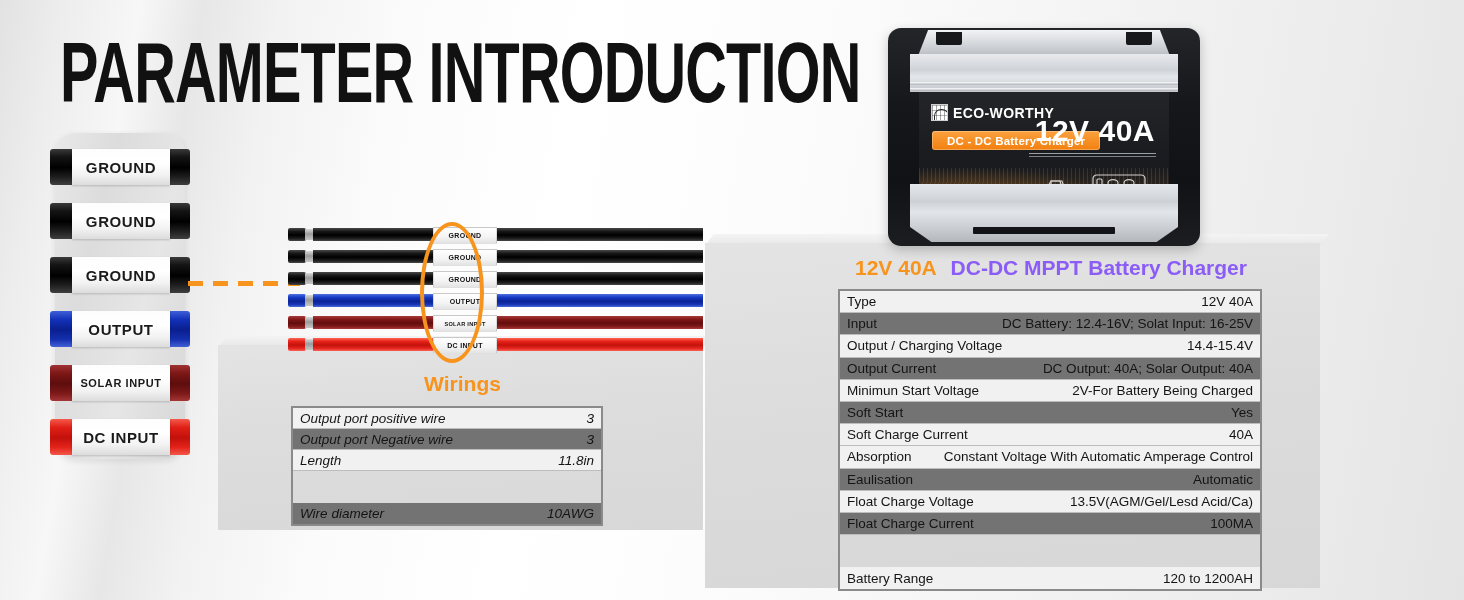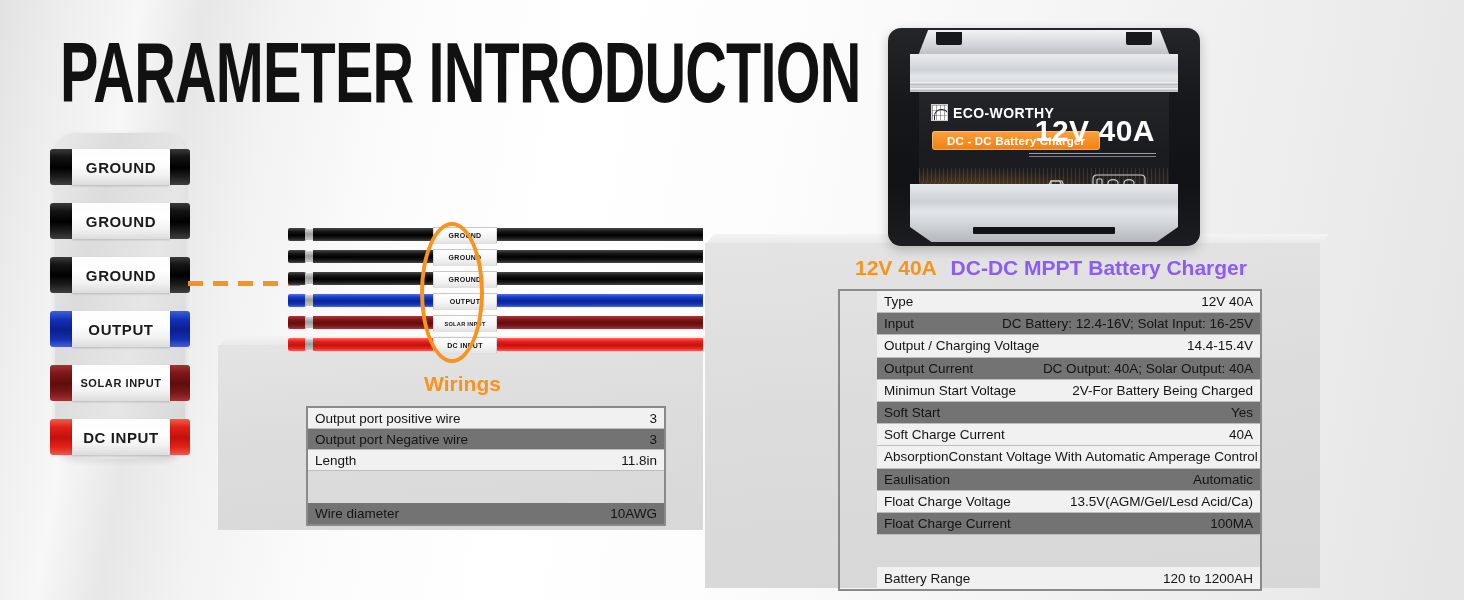--- a/index.html
+++ b/index.html
@@ -103,27 +103,27 @@
   #wire-oval{
     left:420px; top:222px; width:56px; height:133px;
     border:4px solid #f7941e; border-radius:50%;
   }
 
   
   #wirings-title{
     left:305px; top:372px; width:315px; text-align:center;
     color:#f7941e; font-size:21px; font-weight:bold;
   }
-  #wirings-table{left:306px; top:406px; width:360px;}
+  #wirings-table{left:291px; top:406px; width:312px;font-style:italic;}
 
   
   #spec-head{left:855px; top:256px; font-size:21px; font-weight:bold; white-space:nowrap;}
   #spec-head .accent{color:#f7941e;}
   #spec-head .dark{color:#8b5cf6;}
-  #spec-table{left:838px; top:289px; width:424px;padding-left:37px;}
+  #spec-table{left:838px; top:289px; width:424px;}
 
   
   .tbl{border:2px solid #8a8a8a;box-sizing:border-box;}
   .trow{display:flex;align-items:center;justify-content:space-between;
         padding:0 7px;box-sizing:border-box;font-size:13.5px;color:#141414;
         border-bottom:1px solid #bdbdbd;}
   .trow:last-child{border-bottom:none;margin-top:32px;}
   .trow.odd{background:#f1f1f1;}
   .trow.even{background:#737373;}
   .trow .k{white-space:nowrap;}

